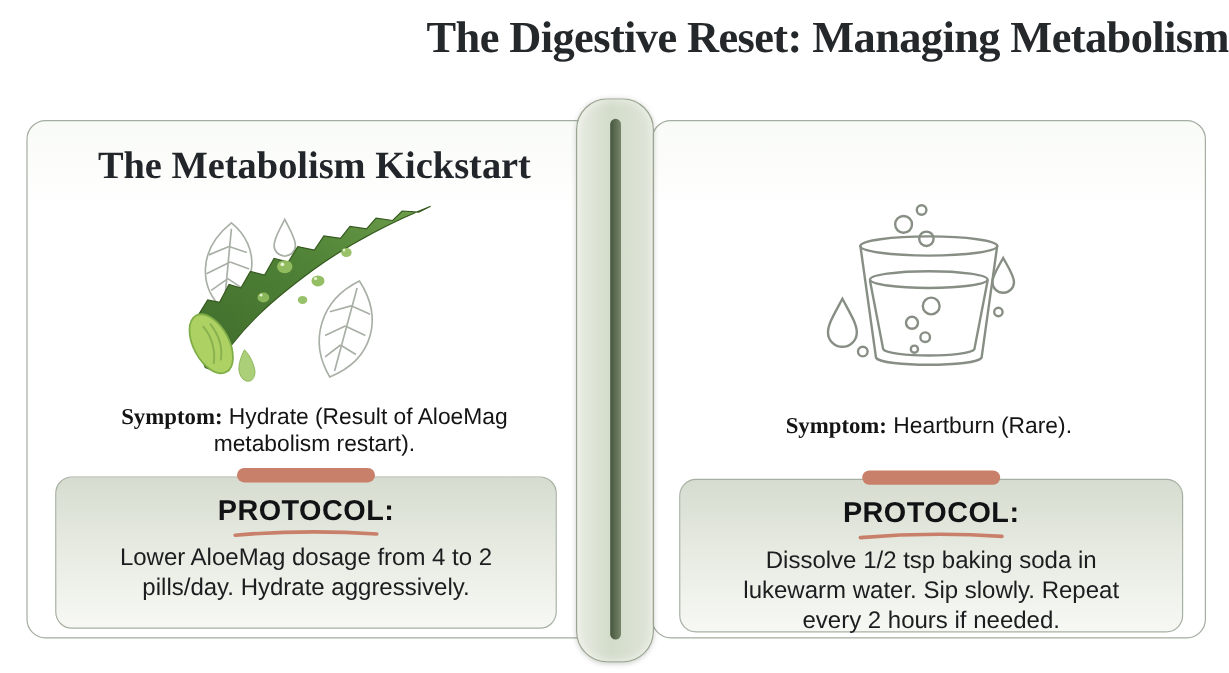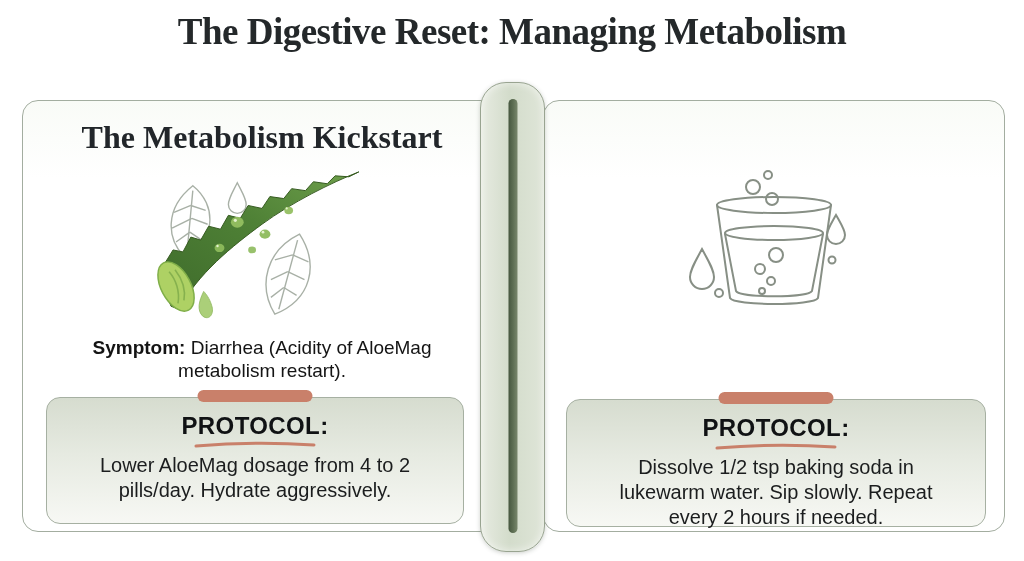--- a/index.html
+++ b/index.html
@@ -2,42 +2,42 @@
 <html><head>
 <meta charset="utf-8">
 <style>
   html,body{margin:0;padding:0;background:#ffffff;}
   .canvas{
     position:relative;width:1024px;height:561px;background:#ffffff;
     font-family:"Liberation Sans",sans-serif;overflow:hidden;
   }
   .main-title{
     position:absolute;top:10px;left:0;width:100%;margin:0;
-    text-align:center;font-family:"Liberation Serif",serif;
+    text-align:right;font-family:"Liberation Serif",serif;
     font-weight:700;font-size:37px;letter-spacing:-0.5px;color:#24282a;
   }
   .panel{
     position:absolute;top:100px;height:430px;
     background:linear-gradient(180deg,#f9fbf7 0%,#ffffff 18%);
     border:1.5px solid #a3ada0;border-radius:16px;
   }
   .panel-left{left:22px;width:478px;}
   .panel-right{left:543px;width:460px;}
   .panel-title{
     position:absolute;top:18px;left:0;width:100%;margin:0;text-align:center;
     font-family:"Liberation Serif",serif;font-weight:700;font-size:32px;color:#22262a;
   }
   .illus{position:absolute;left:50%;transform:translateX(-50%);}
   .illus-aloe{top:60px;}
   .illus-glass{top:66px;}
   .symptom{
     position:absolute;left:0;right:0;margin:0;text-align:center;
     font-size:19px;line-height:23px;color:#141414;padding:0 34px;
   }
-  .symptom b{font-weight:700;}
+  .symptom b{font-weight:700;font-family:Liberation Serif, serif;}
   .symptom-left{top:235px;}
   .symptom-right{top:243px;}
   .protocol-box{
     position:absolute;border:1px solid #a6b0a2;border-radius:14px;
     background:linear-gradient(180deg,#d6dccf 0%,#e6eae1 45%,#f7f8f4 100%);
   }
   .protocol-box-left{left:23px;top:296px;width:416px;height:125px;}
   .protocol-box-right{left:22px;top:298px;width:418px;height:126px;}
   .protocol-tab{
     position:absolute;top:-8px;left:50%;transform:translateX(-50%);
@@ -114,21 +114,21 @@
         <ellipse cx="152" cy="50" rx="4.4" ry="3.8" fill="#93bf61" opacity="0.95"></ellipse>
         <circle cx="150" cy="48" r="1.1" fill="#e4f2cf"></circle>
         <ellipse cx="115" cy="90" rx="4" ry="3.4" fill="#8dba5c" opacity="0.9"></ellipse>
       </g>
 
       <path d="M66,132 C61,142 59,151 65,157 C72,162 77,154 74,146 C72,139 68,134 66,132 Z" fill="#a3ca6b" opacity="0.9" stroke="#7fae48" stroke-width="0.8"></path>
     </svg>
 
     <p class="symptom symptom-left">
       <b>Symptom:</b>
-      <span>Diarrhea (Acidity of AloeMag metabolism restart).</span>
+      <span>Hydrate (Result of AloeMag metabolism restart).</span>
     </p>
 
     <div class="protocol-box protocol-box-left">
       <div class="protocol-tab"></div>
       <h3 class="protocol-title">PROTOCOL:</h3>
       <svg class="protocol-underline" width="124" height="8">
         <path d="M3,5 Q62,0 121,4" stroke="#c9806a" stroke-width="3" fill="none" stroke-linecap="round"></path>
       </svg>
       <p class="protocol-text">Lower AloeMag dosage from 4 to 2 pills/day. Hydrate aggressively.</p>
     </div>
@@ -164,20 +164,24 @@
 
         <g>
           <path d="M38,82 C31,95 26,103 26,110 a12,12 0 0 0 24,0 C50,103 45,95 38,82 Z"></path>
           <path d="M172,48 C167,57 163,63 163,68 a9,9 0 0 0 18,0 C181,63 177,57 172,48 Z"></path>
           <circle cx="55" cy="126" r="4"></circle>
           <circle cx="168" cy="93" r="3.5"></circle>
         </g>
       </g>
     </svg>
 
+    <p class="symptom symptom-right">
+      <b>Symptom:</b>
+      <span>Heartburn (Rare).</span>
+    </p>
 
     <div class="protocol-box protocol-box-right">
       <div class="protocol-tab"></div>
       <h3 class="protocol-title">PROTOCOL:</h3>
       <svg class="protocol-underline" width="124" height="8">
         <path d="M3,5 Q62,0 121,4" stroke="#c9806a" stroke-width="3" fill="none" stroke-linecap="round"></path>
       </svg>
       <p class="protocol-text">Dissolve 1/2 tsp baking soda in lukewarm water. Sip slowly. Repeat every 2 hours if needed.</p>
     </div>
   </section>

